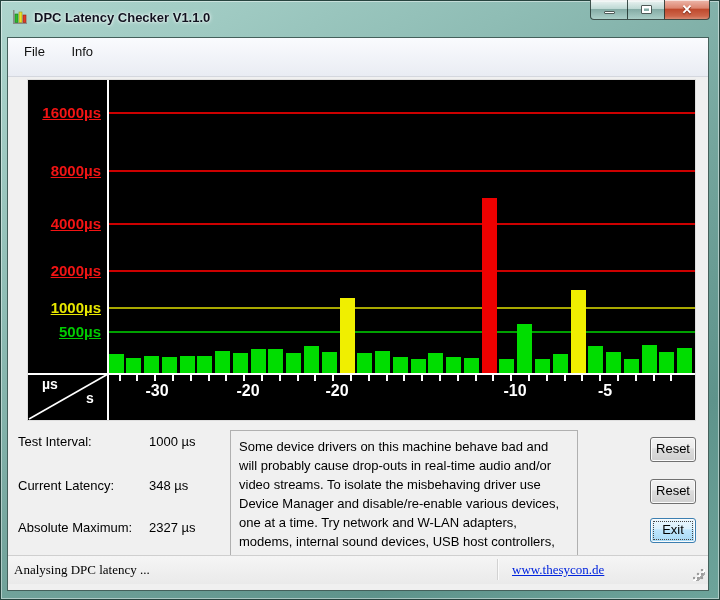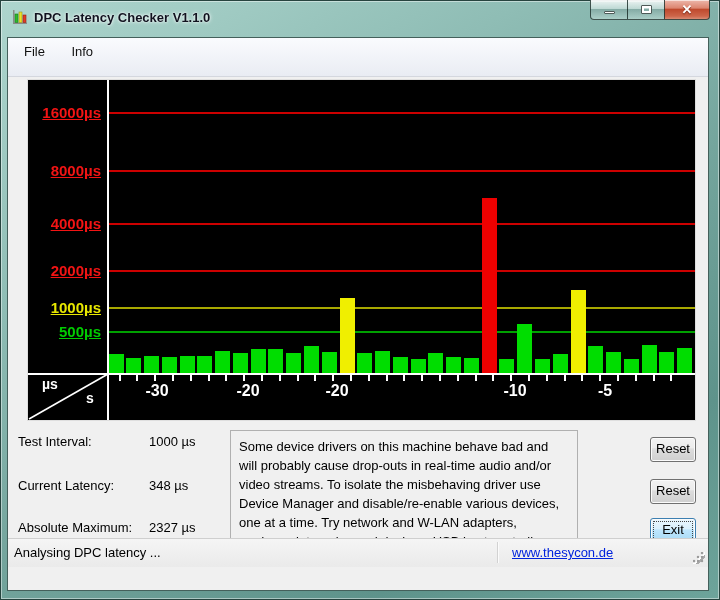--- a/index.html
+++ b/index.html
@@ -54,22 +54,22 @@
              border:1px solid #b0b0b0; padding:6px 8px; font-size:13px; line-height:19px; color:#000; }
   
   .btn { position:absolute; left:642px; width:46px; height:25px; border:1px solid #707070; border-radius:3px;
          background:linear-gradient(#f2f2f2 0%,#ebebeb 45%,#dddddd 46%,#cfcfcf 100%);
          font-family:"Liberation Sans", sans-serif; font-size:13px; color:#000; text-align:center; line-height:22px;
          box-shadow: inset 0 0 0 1px #fbfbfb; cursor:default; }
   .btn.focused { border-color:#3c7fb1;
          background:linear-gradient(#eaf6fd 0%,#d9f0fc 45%,#bee6fd 46%,#a7d9f5 100%); }
   .btn.focused::after { content:''; position:absolute; left:2px; top:2px; right:2px; bottom:2px; border:1px dotted #444; border-radius:1px; }
   
-  .statusbar { position:absolute; left:0; top:500px; width:100%; height:29px;
-               background:linear-gradient(#f5f5f5,#eaeaea); border-top:1px solid #cfcfcf; }
+  .statusbar { position:absolute; left:0; top:517px; width:100%; height:29px;
+               background:linear-gradient(#f5f5f5,#eaeaea); border-top:1px solid #cfcfcf;font-family:Liberation Serif, serif; }
   .status-text { position:absolute; left:6px; top:6px; font-size:13px; color:#000; }
   .status-sep { position:absolute; left:489px; top:3px; width:1px; height:21px; background:#d2d2d2; box-shadow:1px 0 0 #fbfbfb; }
   .status-link { position:absolute; left:504px; top:6px; font-size:13px; color:#0023dd; text-decoration:underline; cursor:pointer; }
   .grip { position:absolute; right:3px; bottom:3px; width:12px; height:12px;
           background:
             linear-gradient(135deg, transparent 0 50%, #ffffff 50% 62%, #a9a9a9 62% 74%, transparent 74%) ;
   }
   .grip::before { content:'';position:absolute; right:0; bottom:0; width:12px; height:12px;
           background:
             radial-gradient(circle at 9px 9px, #9c9c9c 1.4px, transparent 1.6px),

